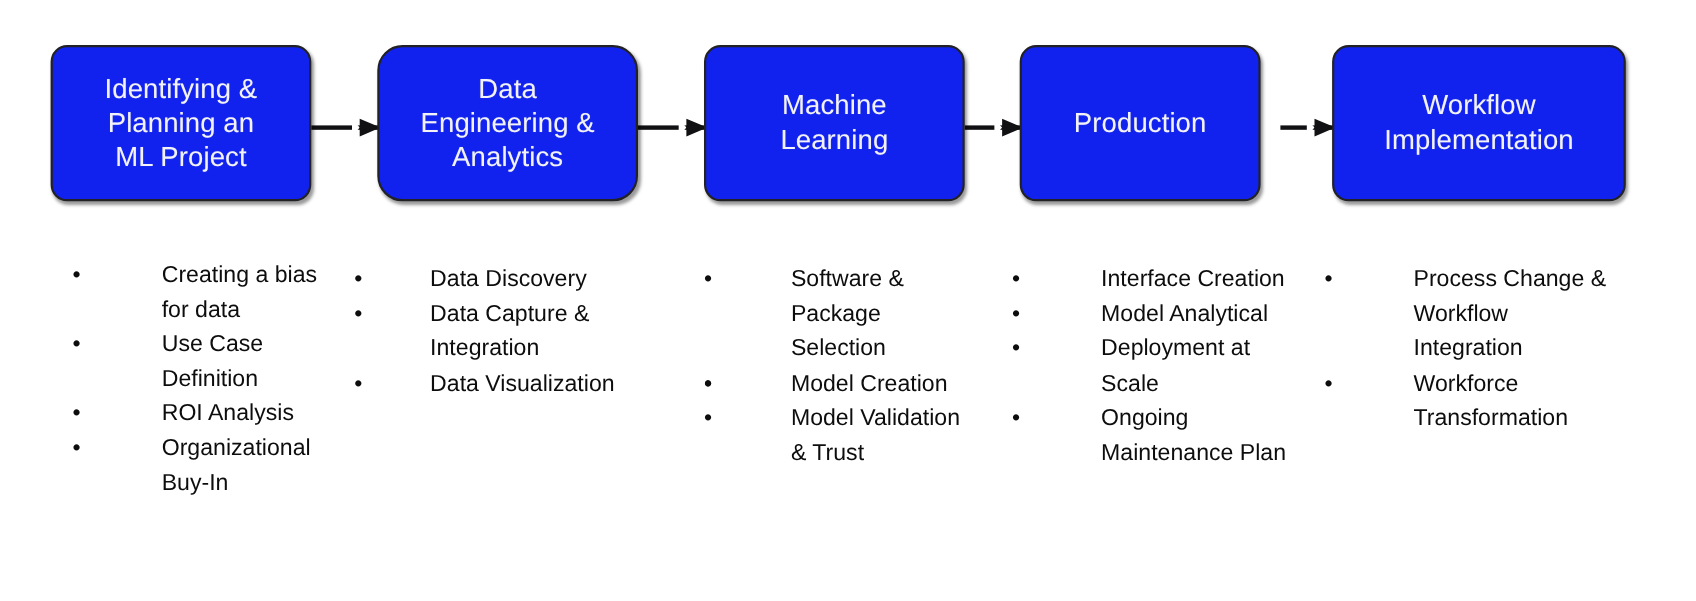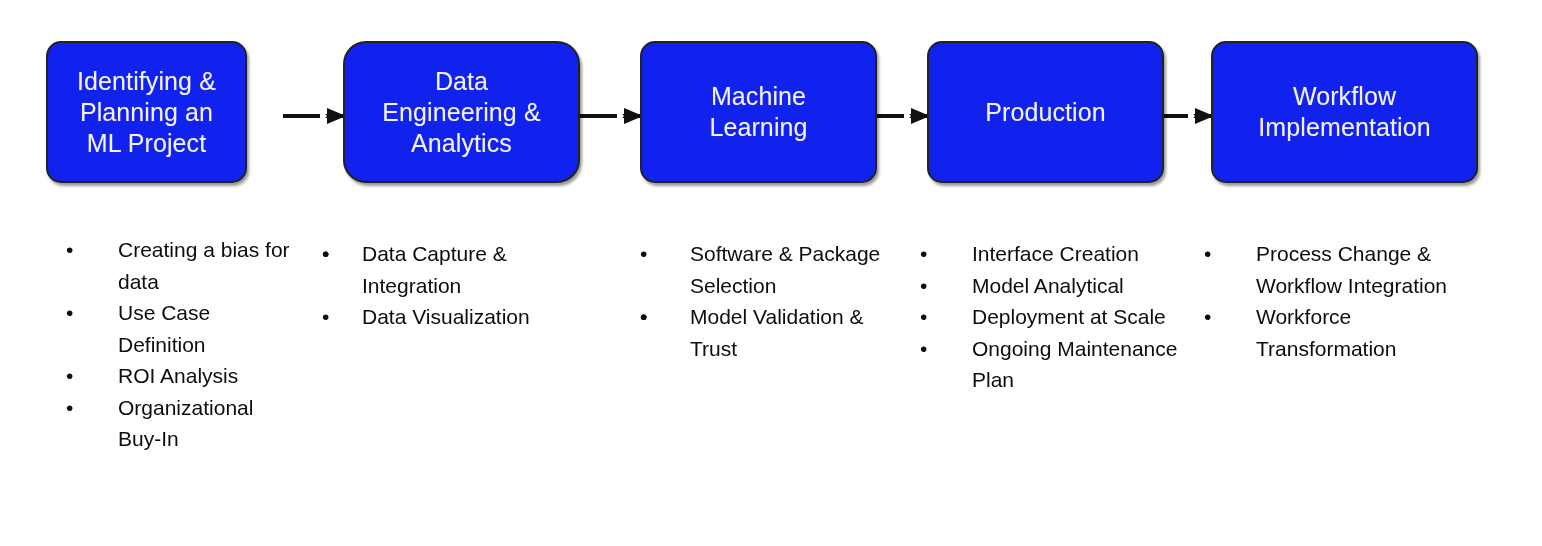--- a/index.html
+++ b/index.html
@@ -30,24 +30,24 @@
   }
   .stage-label {
     color:#f2f2f8;
     font-size:25px;
     line-height:31px;
     letter-spacing:0.1px;
     white-space:pre-line;
     text-shadow:0 0 1px rgba(255,255,255,0.25);
   }
 
-  .box-1 { left:46px;   width:201px; }
+  .box-1 { left:46px;   width:237px; }
   .box-2 { left:343px;  width:237px;border-radius:23px; }
   .box-3 { left:640px;  width:237px; }
-  .box-4 { left:927px;  width:237px; }
+  .box-4 { left:927px;  width:219px; }
   .box-5 { left:1211px; width:267px; }
 
   
   .arrow { position:absolute; top:108px; height:16px; z-index:1; }
   .arrow .shaft {
     position:absolute; left:0; top:6px;
     height:4px; background:#111114; width:100%;
   }
   .arrow .head {
     position:absolute; right:-1px; top:0;
@@ -80,21 +80,21 @@
     padding-left:52px;
   }
   .col li .bullet {
     position:absolute;
     left:12px;
     top:0;
     font-size:21px;
     line-height:31.5px;
     color:#0d0d0d;
   }
-  .col li .txt { display:block; }
+  .col li .txt { display:block;margin-left:29px; }
 
   .col-1 { left:50px;   width:248px; top:34px; }
   .col-2 { left:310px;  width:250px; top:38px; }
   .col-3 { left:628px;  width:260px; top:38px; }
   .col-4 { left:908px;  width:275px; top:38px; }
   .col-5 { left:1192px; width:280px; top:38px; }
 
   .col-1 li { padding-left:68px; }
   .col-1 li .bullet { left:16px; }
   .col-3 li { padding-left:62px; }
@@ -180,20 +180,21 @@
             <span class="bullet">•</span>
             <span class="txt">Organizational Buy-In</span>
           </li>
       </ul>
     </div>
 
     <div class="col col-2">
       <ul>
         <li>
             <span class="bullet">•</span>
+            <span class="txt">Data Discovery</span>
           </li>
         <li>
             <span class="bullet">•</span>
             <span class="txt">Data Capture &amp; Integration</span>
           </li>
         <li>
             <span class="bullet">•</span>
             <span class="txt">Data Visualization</span>
           </li>
       </ul>
@@ -203,20 +204,21 @@
       <ul>
         <li>
             <span class="bullet">•</span>
             <span class="txt">Software &amp; Package Selection</span>
           </li>
         <li>
             <span class="bullet">•</span>
           </li>
         <li>
             <span class="bullet">•</span>
+            <span class="txt">Model Creation</span>
           </li>
         <li>
             <span class="bullet">•</span>
             <span class="txt">Model Validation &amp; Trust</span>
           </li>
       </ul>
     </div>
 
     <div class="col col-4">
       <ul>

